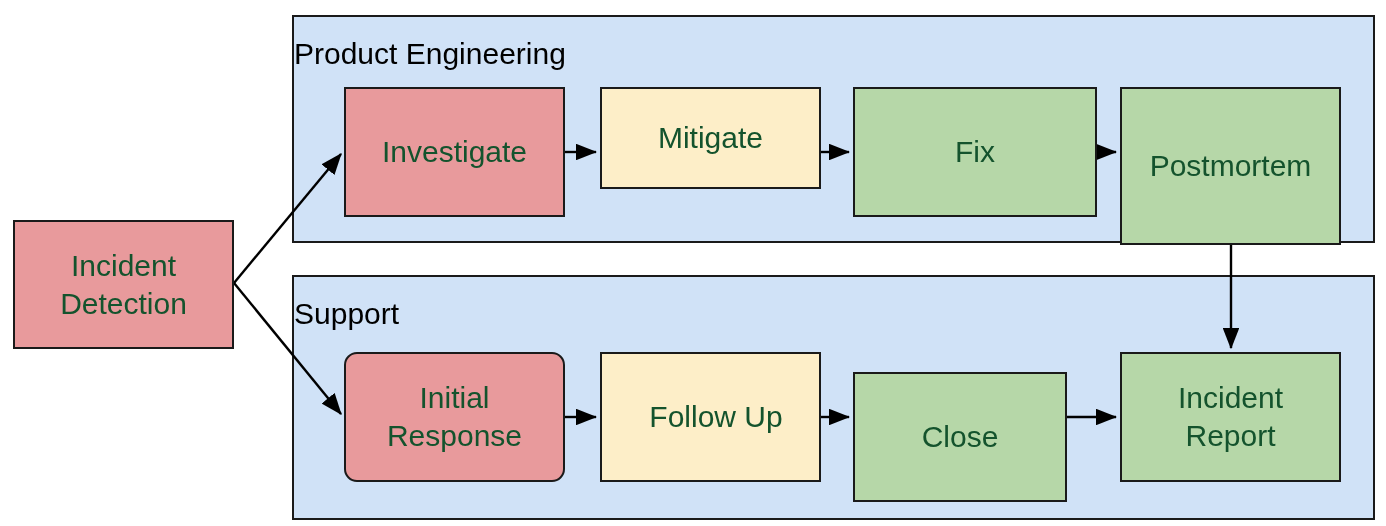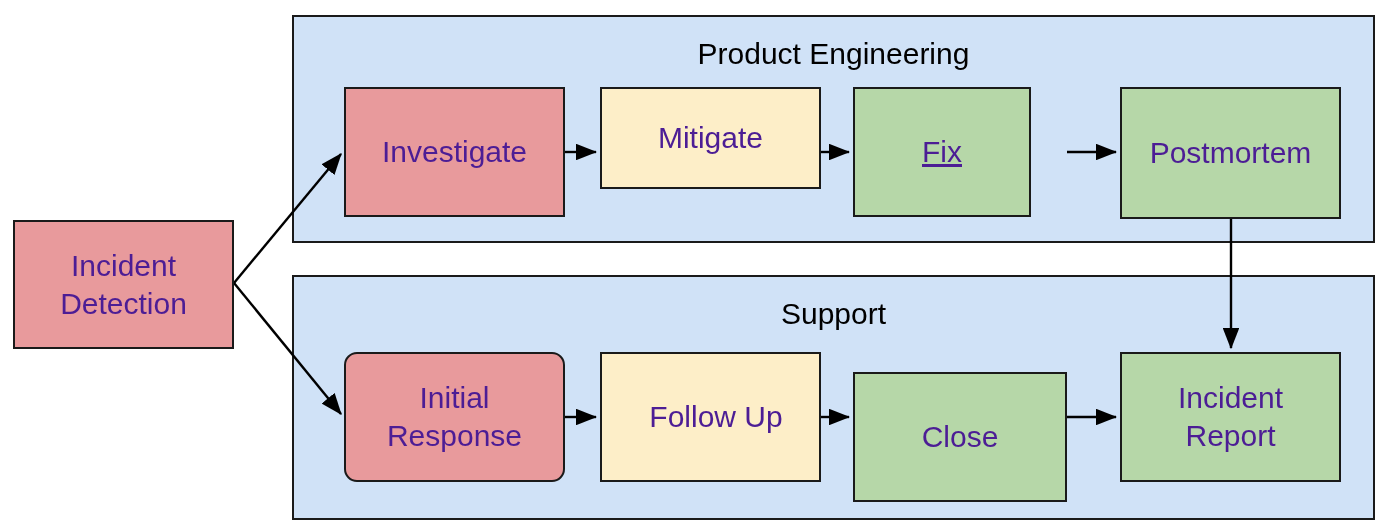--- a/index.html
+++ b/index.html
@@ -21,37 +21,36 @@
   .swimlane {
     position: absolute;
     background: #d0e2f7;
     border: 2px solid #1a1a1a;
     box-sizing: border-box;
   }
   .swimlane-title {
     position: absolute;
     left: 0;
     right: 0;
-    text-align: center;
     font-size: 30px;
     line-height: 30px;
     color: #000000;
     white-space: nowrap;
   }
   .node {
     position: absolute;
     border: 2px solid #1a1a1a;
     box-sizing: border-box;
     display: flex;
     align-items: center;
     justify-content: center;
     text-align: center;
     font-size: 30px;
     line-height: 38px;
-    color: #4c1d95;
+    color: #14532d;
     white-space: pre-line;
   }
   .node.red    { background: #e89a9c; }
   .node.yellow { background: #fdeec8; }
   .node.green  { background: #b6d7a8; }
   #edges {
     position: absolute;
     left: 0;
     top: 0;
     width: 1386px;
@@ -95,22 +94,22 @@
         <path d="M821 417 L849 417" class="edge-path" marker-end="url(#arrowhead)" stroke="#000000"></path>
         <path d="M1067 417 L1116 417" class="edge-path" marker-end="url(#arrowhead)" stroke="#000000"></path>
       </g>
   </svg>
 
   <div id="nodes-layer">
       <div class="node red" style="left: 13px; top: 220px; width: 221px; height: 129px; background: rgb(232, 154, 156); border-color: rgb(26, 26, 26);">Incident
 Detection</div>
       <div class="node red" style="left: 344px; top: 87px; width: 221px; height: 130px; background: rgb(232, 154, 156); border-color: rgb(26, 26, 26);">Investigate</div>
       <div class="node yellow" style="left: 600px; top: 87px; width: 221px; height: 102px; background: rgb(253, 238, 200); border-color: rgb(26, 26, 26);">Mitigate</div>
-      <div class="node green" style="left: 853px; top: 87px; width: 178px; height: 130px; background: rgb(182, 215, 168); border-color: rgb(26, 26, 26); text-decoration: underline;">Fix</div>
-      <div class="node green" style="left: 1120px; top: 87px; width: 221px; height: 132px; background: rgb(182, 215, 168); border-color: rgb(26, 26, 26);">Postmortem</div>
+      <div class="node green" style="left: 853px; top: 87px; width: 244px; height: 130px; background: rgb(182, 215, 168); border-color: rgb(26, 26, 26);">Fix</div>
+      <div class="node green" style="left: 1120px; top: 87px; width: 221px; height: 158px; background: rgb(182, 215, 168); border-color: rgb(26, 26, 26);">Postmortem</div>
       <div class="node red" style="left: 344px; top: 352px; width: 221px; height: 130px; background: rgb(232, 154, 156); border-color: rgb(26, 26, 26); border-radius: 13px;">Initial
 Response</div>
       <div class="node yellow" style="left: 600px; top: 352px; width: 221px; height: 130px; background: rgb(253, 238, 200); border-color: rgb(26, 26, 26); padding-left: 11px;">Follow Up</div>
       <div class="node green" style="left: 853px; top: 352px; width: 214px; height: 130px; background: rgb(182, 215, 168); border-color: rgb(26, 26, 26); margin-top: 20px;">Close</div>
       <div class="node green" style="left: 1120px; top: 352px; width: 221px; height: 130px; background: rgb(182, 215, 168); border-color: rgb(26, 26, 26);">Incident
 Report</div>
     </div>
 
 </div>
 

